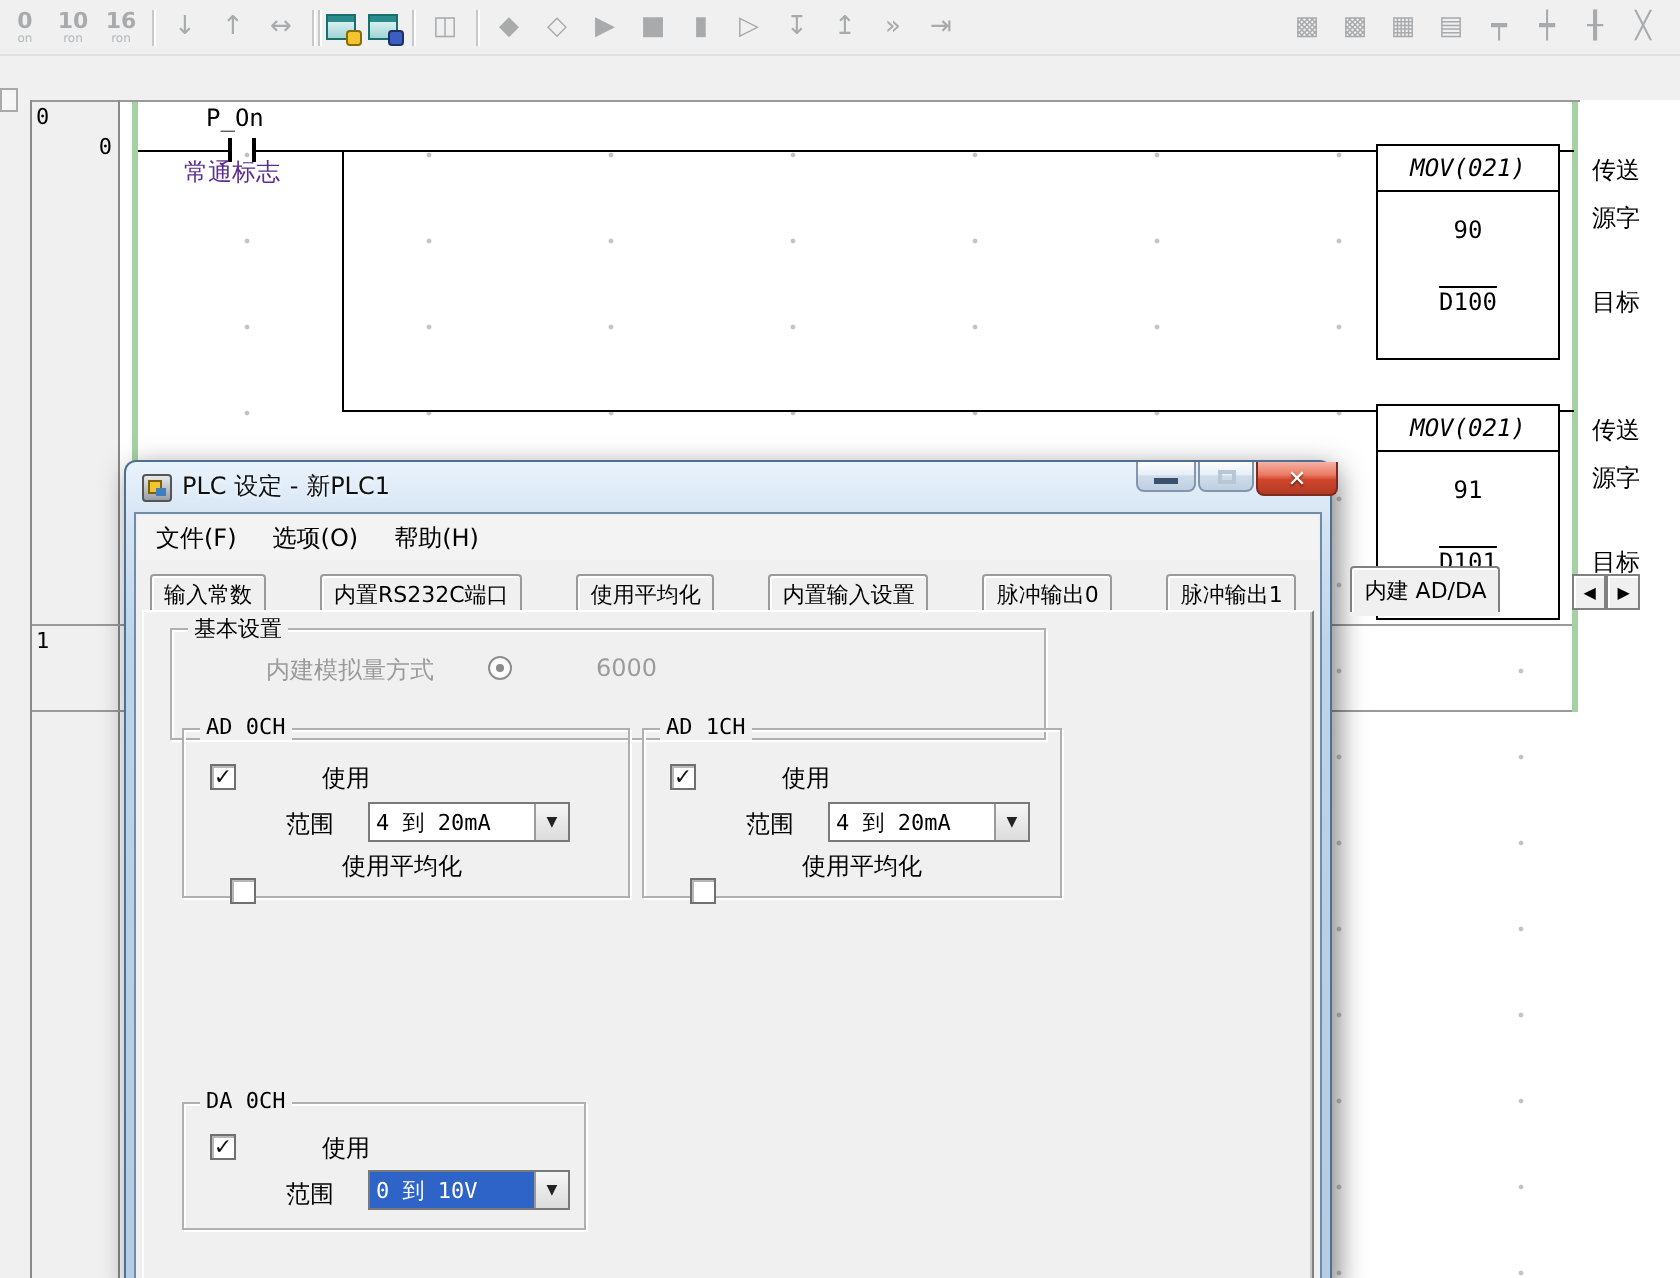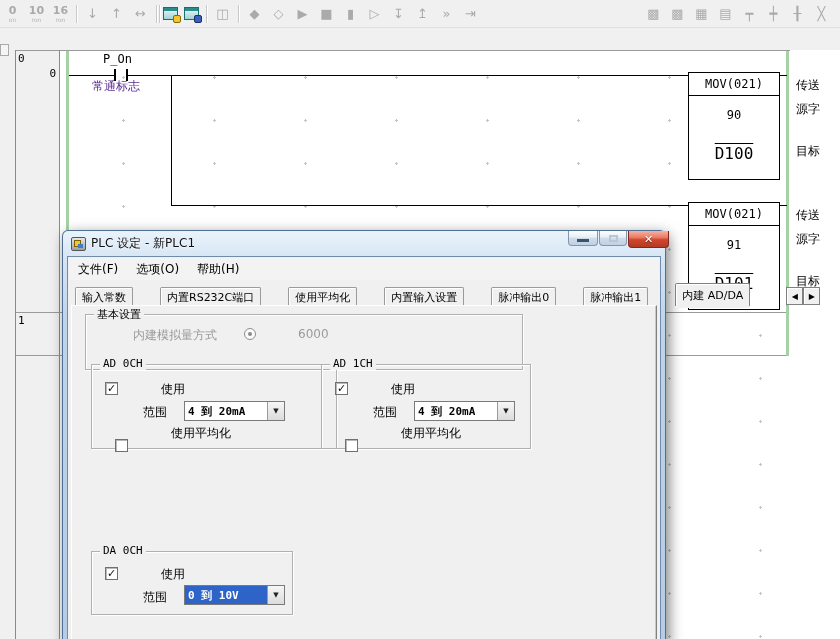--- a/index.html
+++ b/index.html
@@ -32,23 +32,23 @@
   .vline { width:1px; background:#8a8a8a; }
   .hline { height:1px; background:#9a9a9a; }
   #margin-fill { left:16px; top:51px; width:43px; height:305px; background:#f0f0f0; }
   .rail { width:3px; background:#a5d2a5; }
   .wire { background:#000; }
   .rung-num { font-size:11px; color:#000; }
   .contact-tick { width:2px; height:12px; background:#000; }
   .comment { color:#5b2d91; font-size:12px; white-space:nowrap; }
   .mono { font-family:"DejaVu Sans Mono","Liberation Mono",monospace; }
   .mov-box { width:92px; height:108px; border:1px solid #000; background:#fff; text-align:center; }
-  .mov-title { height:23px; border-bottom:1px solid #000; line-height:23px; font-size:12px; }
+  .mov-title { height:23px; border-bottom:1px solid #000; line-height:23px; font-size:12px;font-style:italic; }
   .mov-src { margin-top:12px; font-size:12px; }
-  .mov-dst { margin-top:22px; font-size:16px; text-decoration:overline; }
+  .mov-dst { margin-top:22px; font-size:12px; text-decoration:overline; }
   .side-label { font-size:12px; color:#000; white-space:nowrap; }
 
   
   #dlg { left:62px; top:230px; width:604px; height:414px; border:1px solid #4f6f93; border-bottom:none;
     border-radius:6px 6px 0 0; background:linear-gradient(180deg,#e9f3fc 0%,#d3e3f3 8%,#bed4ea 22%,#b9cfe6 60%,#b6cce4 100%);
     box-shadow:3px 4px 14px rgba(0,0,0,.5); z-index:10; padding:0 4px; }
   #dlg-titlebar { position:relative; height:25px; display:flex; align-items:center; }
   #dlg-icon { width:15px; height:14px; margin:0 5px 0 4px; position:relative; border:1px solid #555; background:linear-gradient(#e8e8e8,#9aa0a8); border-radius:2px; }
   #dlg-icon::before { content:""; position:absolute; left:2px; top:2px; width:5px; height:5px; background:#f4c430; border:1px solid #7c6200; }
   #dlg-icon::after { content:""; position:absolute; right:2px; bottom:2px; width:5px; height:4px; background:#3f7fbf; }
@@ -74,21 +74,21 @@
   #tabpanel { position:absolute; left:3px; right:3px; top:48px; bottom:-2px; background:#f0f0f0;
     border:1px solid #808080; border-top-color:#fff; border-left-color:#fff; box-shadow:inset -1px -1px 0 #c8c8c8; z-index:2; }
   .groupbox { position:absolute; border:1px solid #b0b0b0; box-shadow:inset 1px 1px 0 #fff, 1px 1px 0 #fff; }
   .group-title { position:absolute; top:-8px; left:8px; background:#f0f0f0; padding:0 3px; font-size:11px; }
   .group-title.mono-t { font-family:"DejaVu Sans Mono","Liberation Mono",monospace; }
   .dis { color:#9b9b9b; }
   .lbl { font-size:12px; white-space:nowrap;margin-left:36px; }
   .radio { width:12px; height:12px; border-radius:50%; border:1px solid #8e8e8e; background:#fbfbfb; position:relative; }
   .radio.on::after { content:""; position:absolute; left:3px; top:3px; width:4px; height:4px; border-radius:50%; background:#8a8a8a; }
   .checkbox { width:13px; height:13px; background:#fff; border:1px solid #707070; box-shadow:inset 1px 1px 0 #b8b8b8; position:relative; font-size:11px; font-weight:bold; line-height:11px; text-align:center; color:#111; }
-  .combo { height:20px; display:flex; border:1px solid #7a7a7a; background:#ec4899; box-shadow:inset 1px 1px 0 #9e9e9e;font-weight:bold; }
+  .combo { height:20px; display:flex; border:1px solid #7a7a7a; background:#ec4899; box-shadow:inset 1px 1px 0 #9e9e9e; }
   .combo .field { flex:1; padding:2px 3px 0; font-size:11px; font-family:"DejaVu Sans Mono","Liberation Mono",monospace; background:#fff; white-space:nowrap; overflow:hidden; }
   .combo.hl .field { background:#2e63c8; color:#fff; }
   .combo .drop { width:17px; background:linear-gradient(#f6f6f6,#dcdcdc); border-left:1px solid #9a9a9a; display:flex; align-items:center; justify-content:center; font-size:7px; color:#222; }
 </style>
 </head>
 <body>
 
 <div id="toolbar" class="abs">
   <div id="tb-left" class="tb-row">
       <div class="tb-icon fmt">
@@ -271,21 +271,21 @@
 
     <div id="tabpanel">
 
       <div class="groupbox" style="left:13px;top:8px;width:438px;height:56px;">
         <div class="group-title">基本设置</div>
         <div class="lbl dis abs" style="left:11px;top:12px;">内建模拟量方式</div>
         <div class="radio on abs" style="left:158px;top:13px;"></div>
         <div class="lbl dis abs" style="left:176px;top:12px;">6000</div>
       </div>
 
-      <div class="groupbox" style="left:19px;top:58px;width:246px;height:85px;">
+      <div class="groupbox" style="left:19px;top:58px;width:224px;height:85px;">
         <div class="group-title mono-t">AD 0CH</div>
         <div class="checkbox abs" style="left:13px;top:17px;">✓</div>
         <div class="lbl abs" style="left:33px;top:16px;">使用</div>
         <div class="lbl abs" style="left:15px;top:39px;">范围</div>
         <div class="combo abs" style="left:92px;top:36px;width:101px;">
           <div class="field">4 到 20mA</div>
           <div class="drop">▼</div>
         </div>
         <div class="checkbox abs" style="left:23px;top:61px;"></div>
         <div class="lbl abs" style="left:43px;top:60px;">使用平均化</div>

